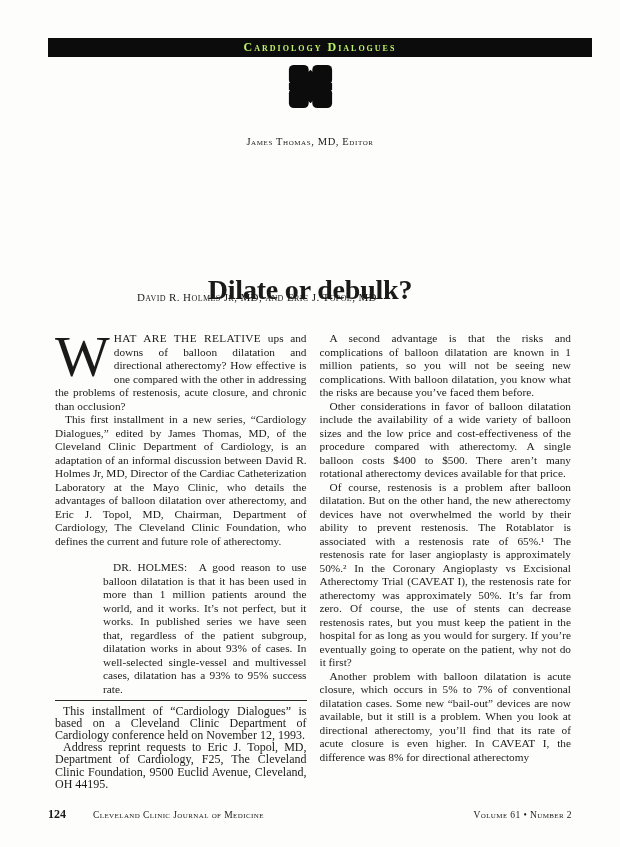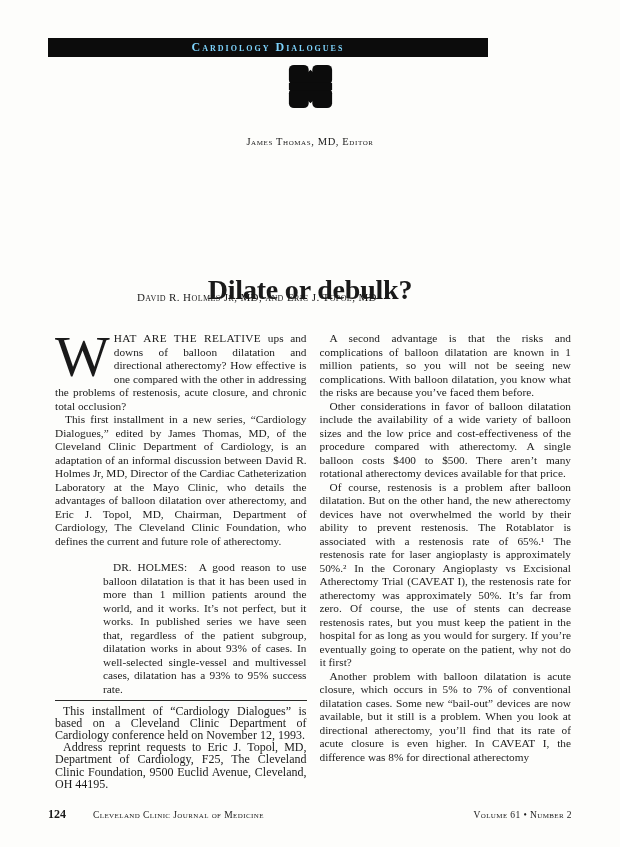--- a/index.html
+++ b/index.html
@@ -7,22 +7,22 @@
     position:relative;
     width:620px;height:847px;
     margin:0 auto;
     background:#fdfdfb;
     font-family:"Liberation Serif", serif;
     color:#1a1a1a;
     overflow:hidden;
   }
   
   .banner{
-    position:absolute;left:48px;top:38px;width:440px;height:19px;
-    background:#0c0c0c;color:#7dd3fc;
+    position:absolute;left:48px;top:38px;width:544px;height:19px;
+    background:#0c0c0c;color:#bef264;
     display:flex;align-items:center;justify-content:center;
     font-variant:small-caps;font-weight:bold;font-size:12px;letter-spacing:2px;
   }
   .logo{position:absolute;left:288px;top:64px;width:45px;height:45px;}
   .editor-line{
     position:absolute;left:0;top:136px;width:620px;
     text-align:center;font-variant:small-caps;font-size:10.5px;letter-spacing:.6px;
   }
   
   .title{
@@ -96,21 +96,21 @@
   <div class="title">Dilate or debulk?</div>
 
   <div class="byline">David R. Holmes Jr, MD, and Eric J. Topol, MD</div>
 
   <div class="body-cols">
 
     <div class="col">
       <p class="lead">
         <span class="dropcap">W</span>
         <span class="leadin">HAT ARE THE RELATIVE</span>
-        <span>ups and downs of balloon dilatation and directional atherectomy? How effective is one compared with the other in addressing the problems of restenosis, acute closure, and chronic total occlusion?</span>
+        <span>ups and downs of balloon dilatation and directional atherectomy? How effective is one compared with the other in addressing the problems of restenosis, acute closure, and chronic than occlusion?</span>
       </p>
       <p>This first installment in a new series, “Cardiology Dialogues,” edited by James Thomas, MD, of the Cleveland Clinic Department of Cardiology, is an adaptation of an informal discussion between David R. Holmes Jr, MD, Director of the Cardiac Catheterization Laboratory at the Mayo Clinic, who details the advantages of balloon dilatation over atherectomy, and Eric J. Topol, MD, Chairman, Department of Cardiology, The Cleveland Clinic Foundation, who defines the current and future role of atherectomy.</p>
       <p class="speaker-gap">DR. HOLMES:&nbsp; A good reason to use balloon dilatation is that it has been used in more than 1 million patients around the world, and it works. It’s not perfect, but it works. In published series we have seen that, regardless of the patient subgroup, dilatation works in about 93% of cases. In well-selected single-vessel and multivessel cases, dilatation has a 93% to 95% success rate.</p>
 
       <div class="footnote-block">
         <p>This installment of “Cardiology Dialogues” is based on a Cleveland Clinic Department of Cardiology conference held on November 12, 1993.</p>
         <p>Address reprint requests to Eric J. Topol, MD, Department of Cardiology, F25, The Cleveland Clinic Foundation, 9500 Euclid Avenue, Cleveland, OH 44195.</p>
       </div>
     </div>
 

